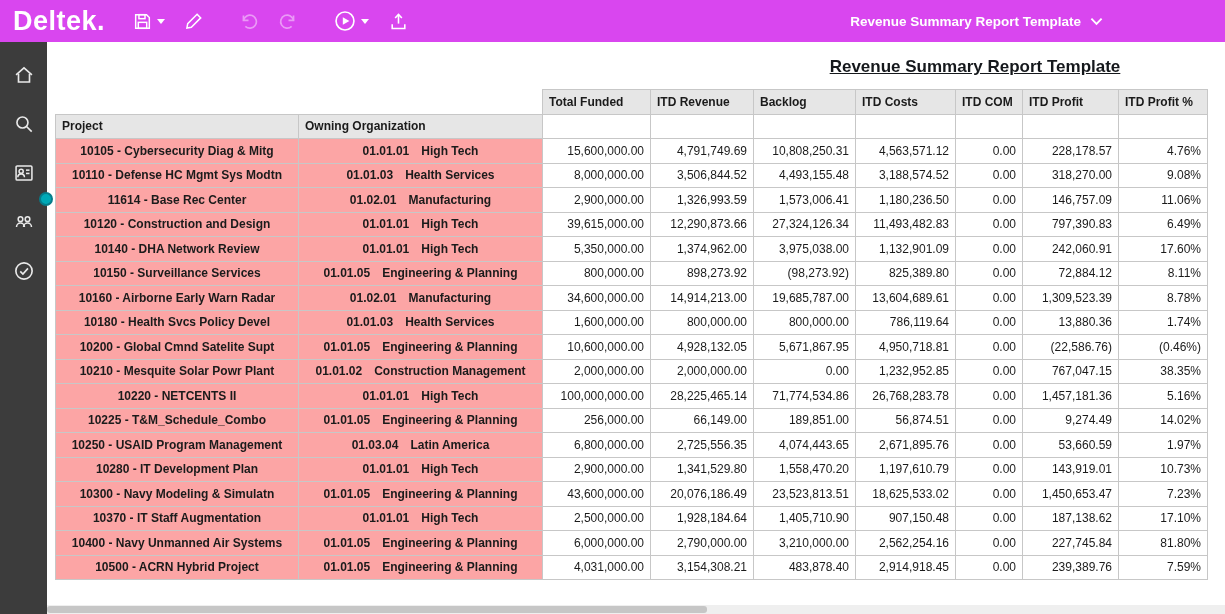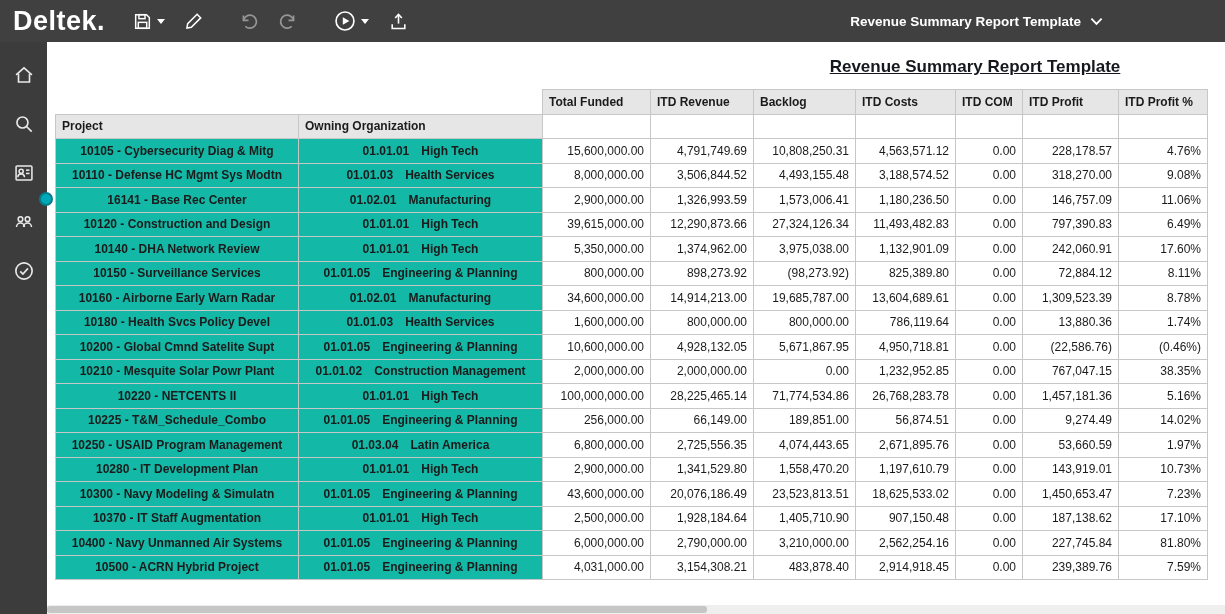--- a/index.html
+++ b/index.html
@@ -8,21 +8,21 @@
     font-family: "Liberation Sans", sans-serif;
     background: #ffffff;
     position: relative;
     color: #1b1b1b;
   }
 
   
   .topbar {
     position: absolute; top: 0; left: 0;
     width: 1225px; height: 42px;
-    background: #404040;
+    background: #d946ef;
     display: flex; align-items: center;
     color: #ffffff;
   }
   .logo {
     font-size: 27px; font-weight: bold; letter-spacing: 0.5px;
     margin-left: 13px; margin-right: 22px; line-height: 42px;
   }
   .toolbar { display: flex; align-items: center; gap: 9px; }
   .tbtn {
     display: flex; align-items: center;
@@ -80,21 +80,21 @@
   }
   .report-table th, .report-table td {
     border: 1px solid #c7c7c7;
     height: 24.5px; padding: 0 6px;
     overflow: hidden; white-space: nowrap;
   }
   th.ghost { border: none; background: transparent; }
   th.num-head { background: #e6e6e6; font-weight: bold; text-align: left; }
   th.left-head { background: #e6e6e6; font-weight: bold; text-align: left; }
   th.empty-head { background: #ffffff; }
-  td.proj, td.org { background: #14b8a6; font-weight: bold; text-align: center; margin-top: 45px; }
+  td.proj, td.org { background: #fca5a5; font-weight: bold; text-align: center; margin-top: 45px; }
   td.num { background: #ffffff; text-align: right; font-weight: normal; }
   .org-code { margin-right: 12px; }
 
   .hscroll {
     position: absolute; left: 0; bottom: 0;
     width: 1178px; height: 9px; background: #efefef;
   }
   .hscroll .thumb {
     position: absolute; left: 0; top: 1px; height: 7px;
     width: 660px; background: #c6c6c6; border-radius: 3px;
@@ -260,21 +260,21 @@
           <td class="org"><span class="org-code">01.01.03</span><span class="org-name">Health Services</span></td>
           <td class="num">8,000,000.00</td>
           <td class="num">3,506,844.52</td>
           <td class="num">4,493,155.48</td>
           <td class="num">3,188,574.52</td>
           <td class="num">0.00</td>
           <td class="num">318,270.00</td>
           <td class="num">9.08%</td>
         </tr>
         <tr>
-          <td class="proj">16141 - Base Rec Center</td>
+          <td class="proj">11614 - Base Rec Center</td>
           <td class="org"><span class="org-code">01.02.01</span><span class="org-name">Manufacturing</span></td>
           <td class="num">2,900,000.00</td>
           <td class="num">1,326,993.59</td>
           <td class="num">1,573,006.41</td>
           <td class="num">1,180,236.50</td>
           <td class="num">0.00</td>
           <td class="num">146,757.09</td>
           <td class="num">11.06%</td>
         </tr>
         <tr>

